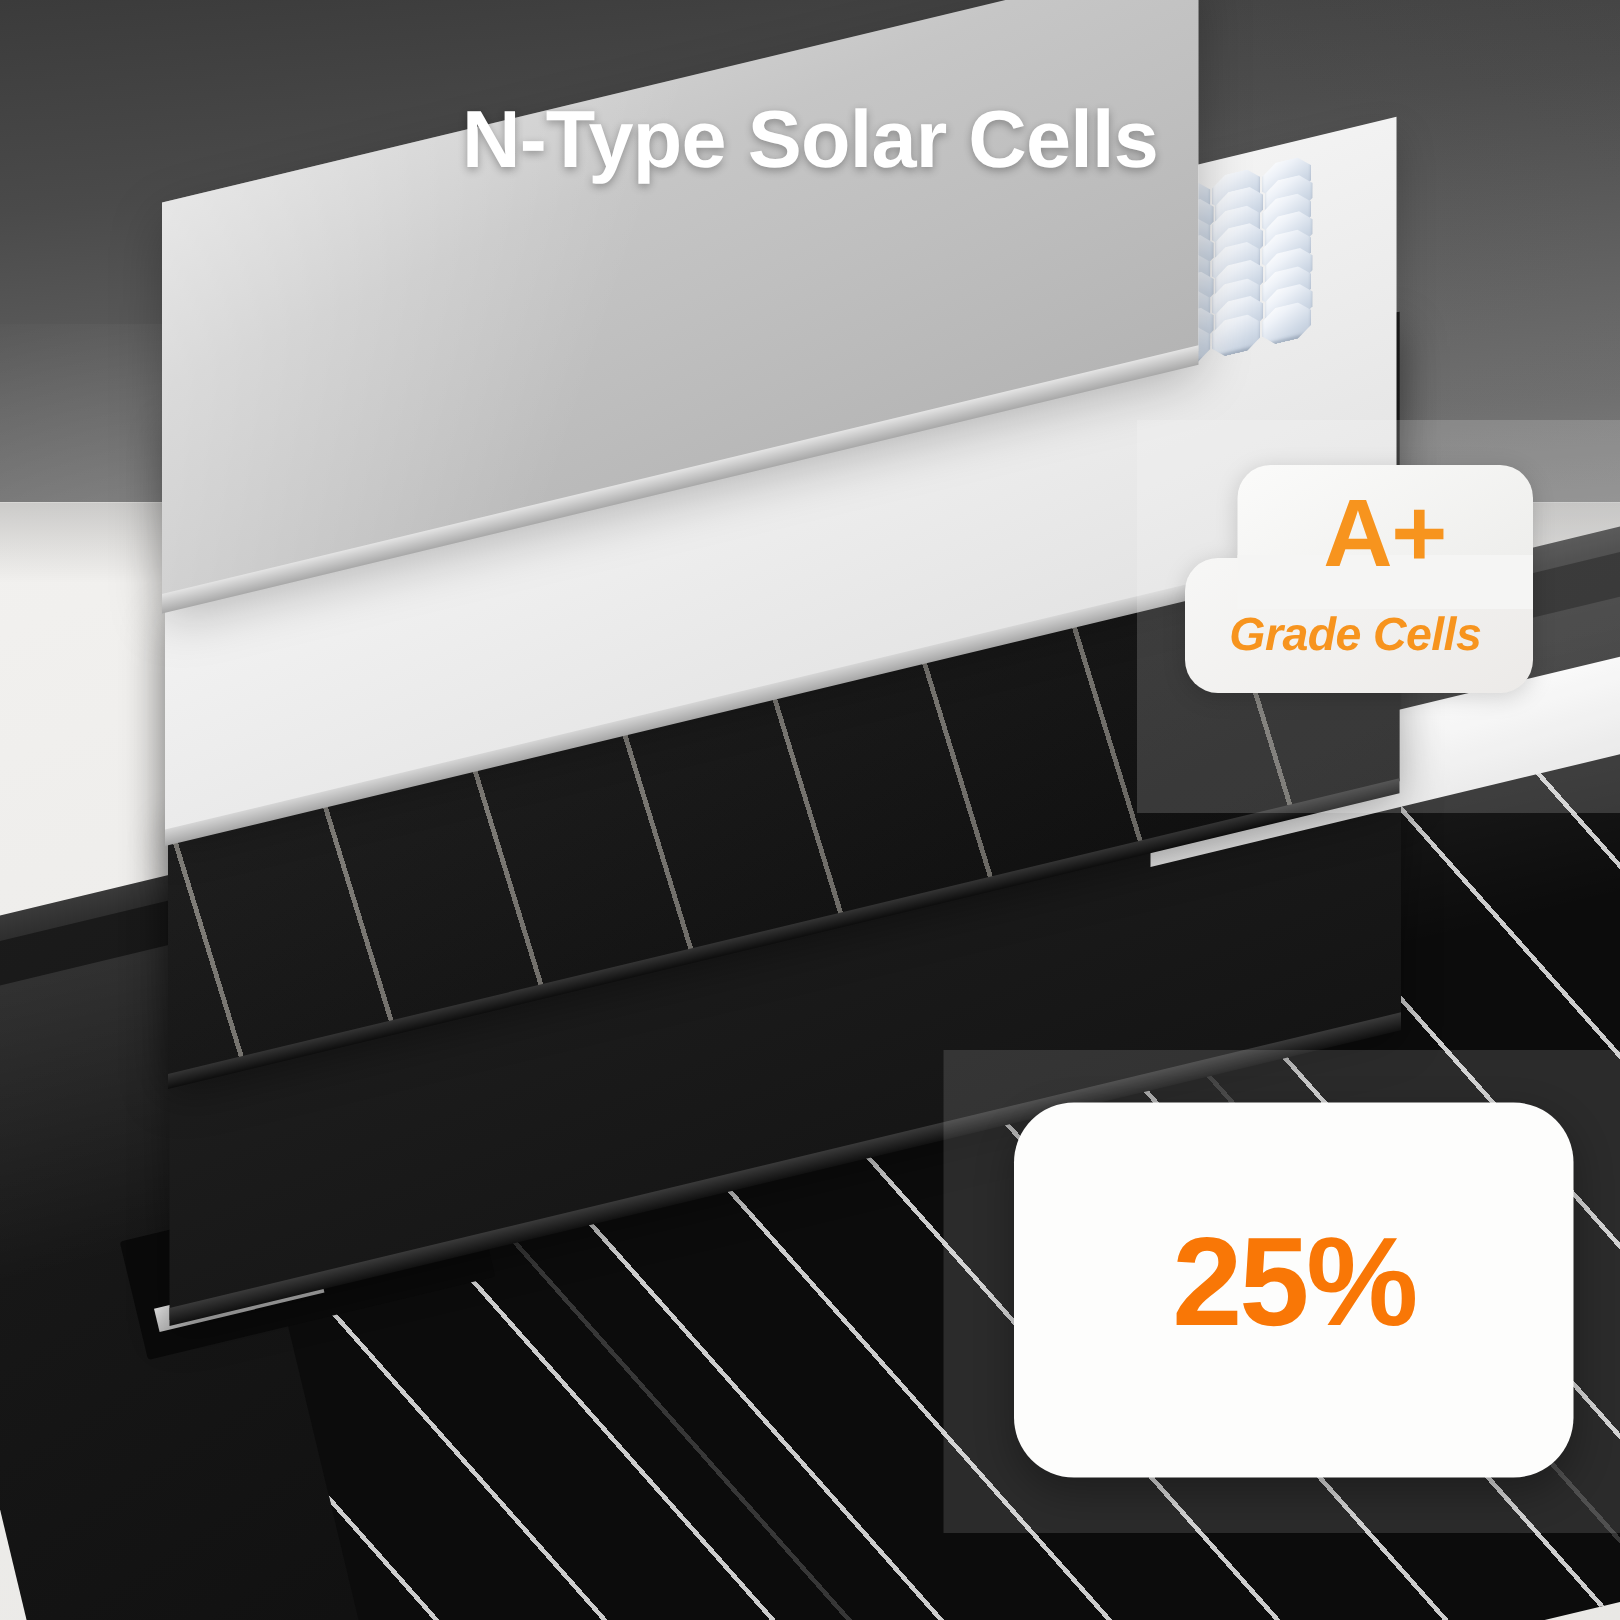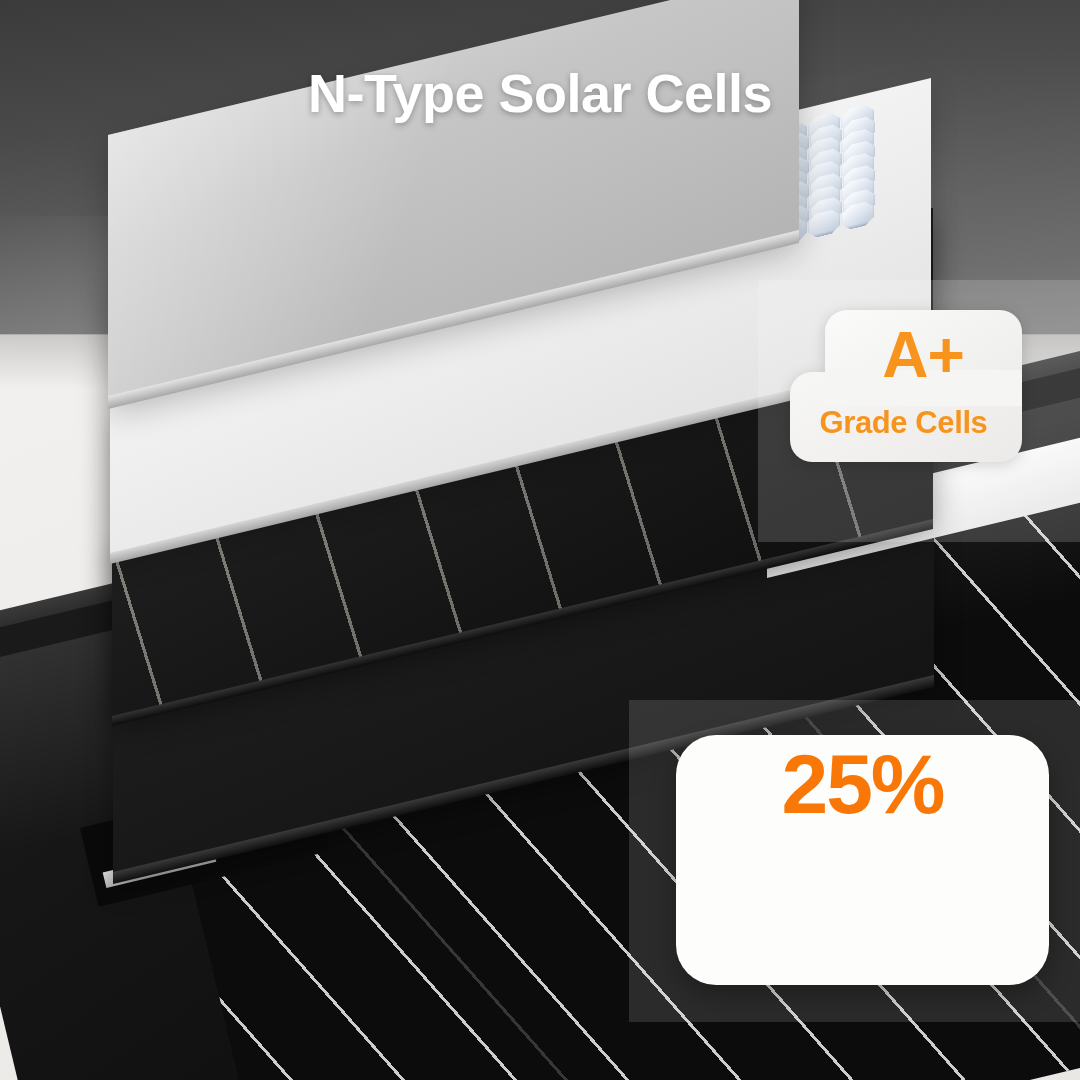--- a/index.html
+++ b/index.html
@@ -135,29 +135,29 @@
   .badge-a-bot{position:absolute;left:0;top:62px;width:232px;height:90px;
     background:linear-gradient(150deg,#f7f7f6,#eceae8);
     border-radius:22px 0 22px 22px;}
   .badge-a-mid{position:absolute;left:35px;top:60px;width:197px;height:36px;
     background:#f5f5f4;}
   .badge-a-plus{position:absolute;left:35px;top:6px;width:196px;height:78px;
     display:flex;align-items:center;justify-content:center;
     color:#F7941E;font-size:64px;font-weight:700;line-height:1;letter-spacing:-1px;}
   .badge-a-sub{position:absolute;left:6px;top:86px;width:215px;height:54px;
     display:flex;align-items:center;justify-content:center;
-    color:#F7941E;font-size:31px;font-weight:700;letter-spacing:-.4px;}
+    color:#F7941E;font-size:31px;font-weight:700;font-style:italic;letter-spacing:-.4px;}
 
   
   .badge-p-overlay{position:absolute;left:629px;top:700px;width:451px;height:322px;
     background:rgba(255,255,255,.13);}
   .badge-p{position:absolute;left:676px;top:735px;width:373px;height:250px;
     background:#fdfdfc;border-radius:40px;
     box-shadow:0 10px 26px rgba(0,0,0,.30);
-    display:flex;flex-direction:column;align-items:center;
+    display:flex;flex-direction:column;align-items:center;justify-content:center;
     padding:10px 0 14px;}
   .badge-p-num{color:#F97706;font-size:84px;font-weight:700;line-height:.95;
     letter-spacing:-2px;margin-bottom:6px;}
   .badge-p-txt{color:#F98B1F;font-size:29px;font-weight:700;line-height:1.17;
     text-align:center;letter-spacing:-.5px;}
 </style>
 </head>
 <body>
 
 <div id="stage">

